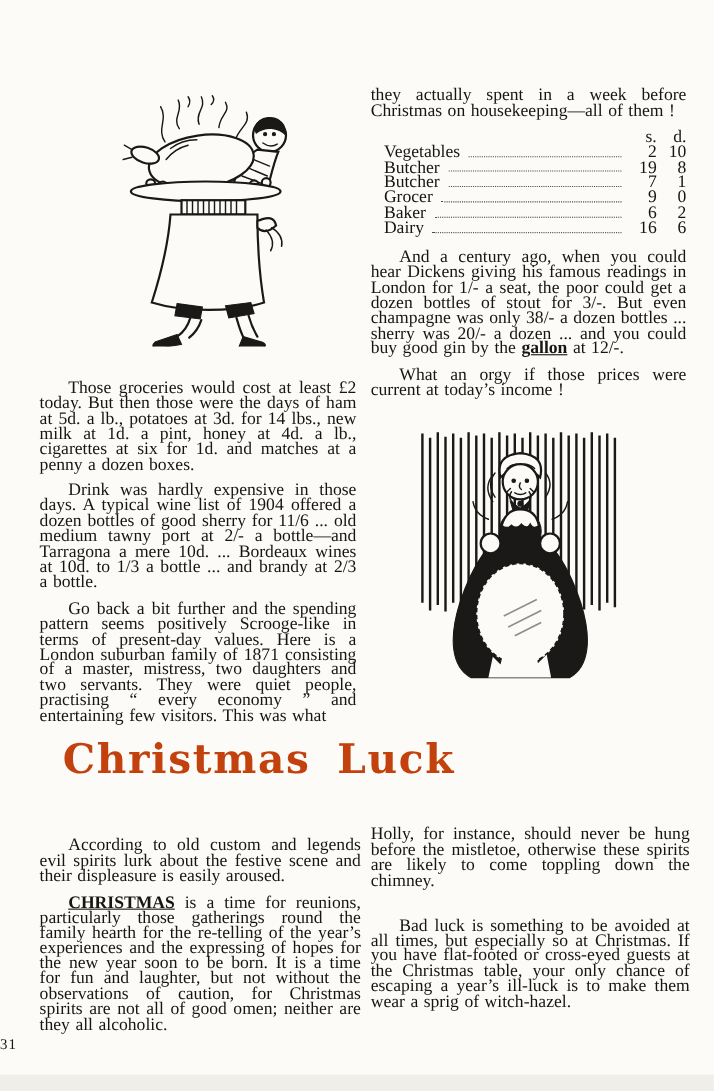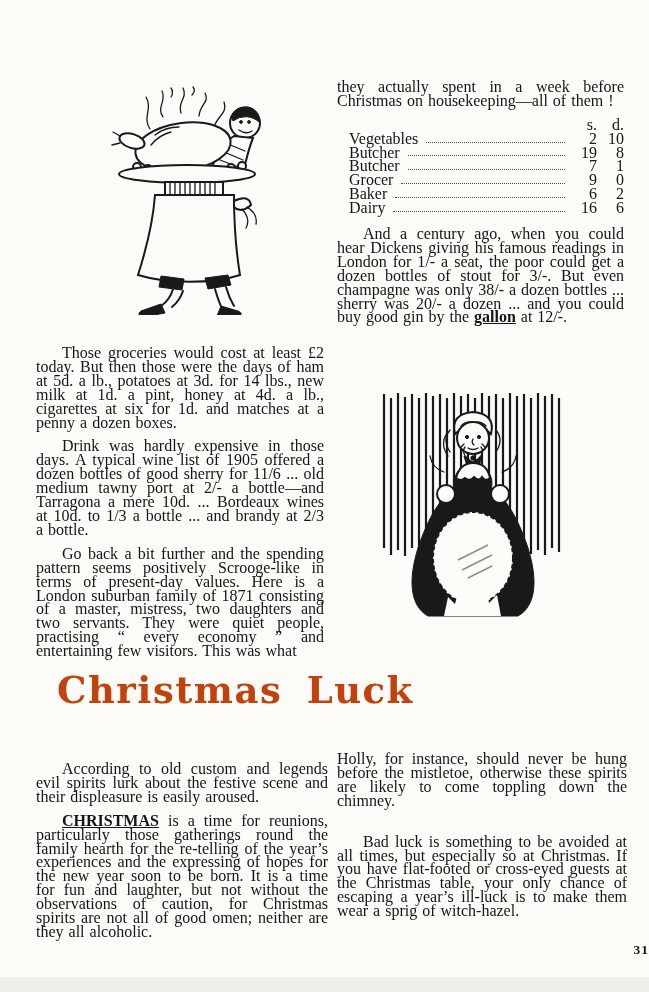--- a/index.html
+++ b/index.html
@@ -39,22 +39,22 @@
     position:absolute;left:57px;top:668px;margin:0;
     font-family:"DejaVu Serif","Liberation Serif",serif;
     font-weight:700;font-size:37px;letter-spacing:1.5px;word-spacing:10px;
     color:#c2410c;
   }
   .luck-left{left:36px;top:762px;width:292px;}
   .luck-right{left:337px;top:752px;width:290px;}
   .luck-right p.gap-top{margin-top:27px;}
 
   .page-number{
-    position:absolute;left:0;right:0;top:942px;text-align:right;
-    font-size:13.5px;letter-spacing:1px;font-weight:bold;
+    position:absolute;left:0;right:0;top:942px;text-align:left;
+    font-size:13.5px;letter-spacing:1px;
   }
   .scan-band{
     position:absolute;left:0;right:0;bottom:0;height:15px;
     background:#e9e7e1;opacity:.65;
   }
   svg .ln{fill:none;stroke:#1b1917;stroke-width:2;stroke-linecap:round;stroke-linejoin:round;}
   svg .thin{stroke-width:1.3;}
   svg .blk{fill:#1b1917;stroke:#1b1917;}
   svg .wht{fill:#fcfbf8;stroke:#1b1917;stroke-width:2;}
 </style>
@@ -154,25 +154,26 @@
       </div>
       <div class="trow">
         <span class="tlabel">Dairy</span>
         <span class="leader"></span>
         <span class="tnum">16</span>
         <span class="tnum d">6</span>
       </div>
     </div>
 
     <p class="indent"><span>And a century ago, when you could hear Dickens giving his famous readings in London for 1/- a seat, the poor could get a dozen bottles of stout for 3/-.  But even champagne was only 38/- a dozen bottles ... sherry was 20/- a dozen ... and you could buy good gin by the </span><b>gallon</b><span> at 12/-.</span></p>
+    <p class="indent">What an orgy if those prices were current at today’s income !</p>
   </div>
 
   <div class="col art1-left">
     <p class="indent">Those groceries would cost at least £2 today.  But then those were the days of ham at 5d. a lb., potatoes at 3d. for 14 lbs., new milk at 1d. a pint, honey at 4d. a lb., cigarettes at six for 1d. and matches at a penny a dozen boxes.</p>
-    <p class="indent">Drink was hardly expensive in those days.  A typical wine list of 1905 offered a dozen bottles of good sherry for 11/6 ... old medium tawny port at 2/- a bottle—and Tarragona a mere 10d. ... Bordeaux wines at 10d. to 1/3 a bottle ... and brandy at 2/3 a bottle.</p>
+    <p class="indent">Drink was hardly expensive in those days.  A typical wine list of 1904 offered a dozen bottles of good sherry for 11/6 ... old medium tawny port at 2/- a bottle—and Tarragona a mere 10d. ... Bordeaux wines at 10d. to 1/3 a bottle ... and brandy at 2/3 a bottle.</p>
     <p class="indent">Go back a bit further and the spending pattern seems positively Scrooge-like in terms of present-day values.  Here is a London suburban family of 1871 consisting of a master, mistress, two daughters and two servants.  They were quiet people, practising “ every economy ” and entertaining few visitors.  This was what</p>
   </div>
 
   <div class="illus illus-pudding">
     <svg width="190" height="242" viewBox="0 0 190 242">
 
       <g stroke="#1b1917" stroke-width="2.2">
         <line x1="6" y1="4" x2="6" y2="158"></line>
           <line x1="13" y1="8" x2="13" y2="165"></line>
         <line x1="20" y1="3" x2="20" y2="160"></line>

